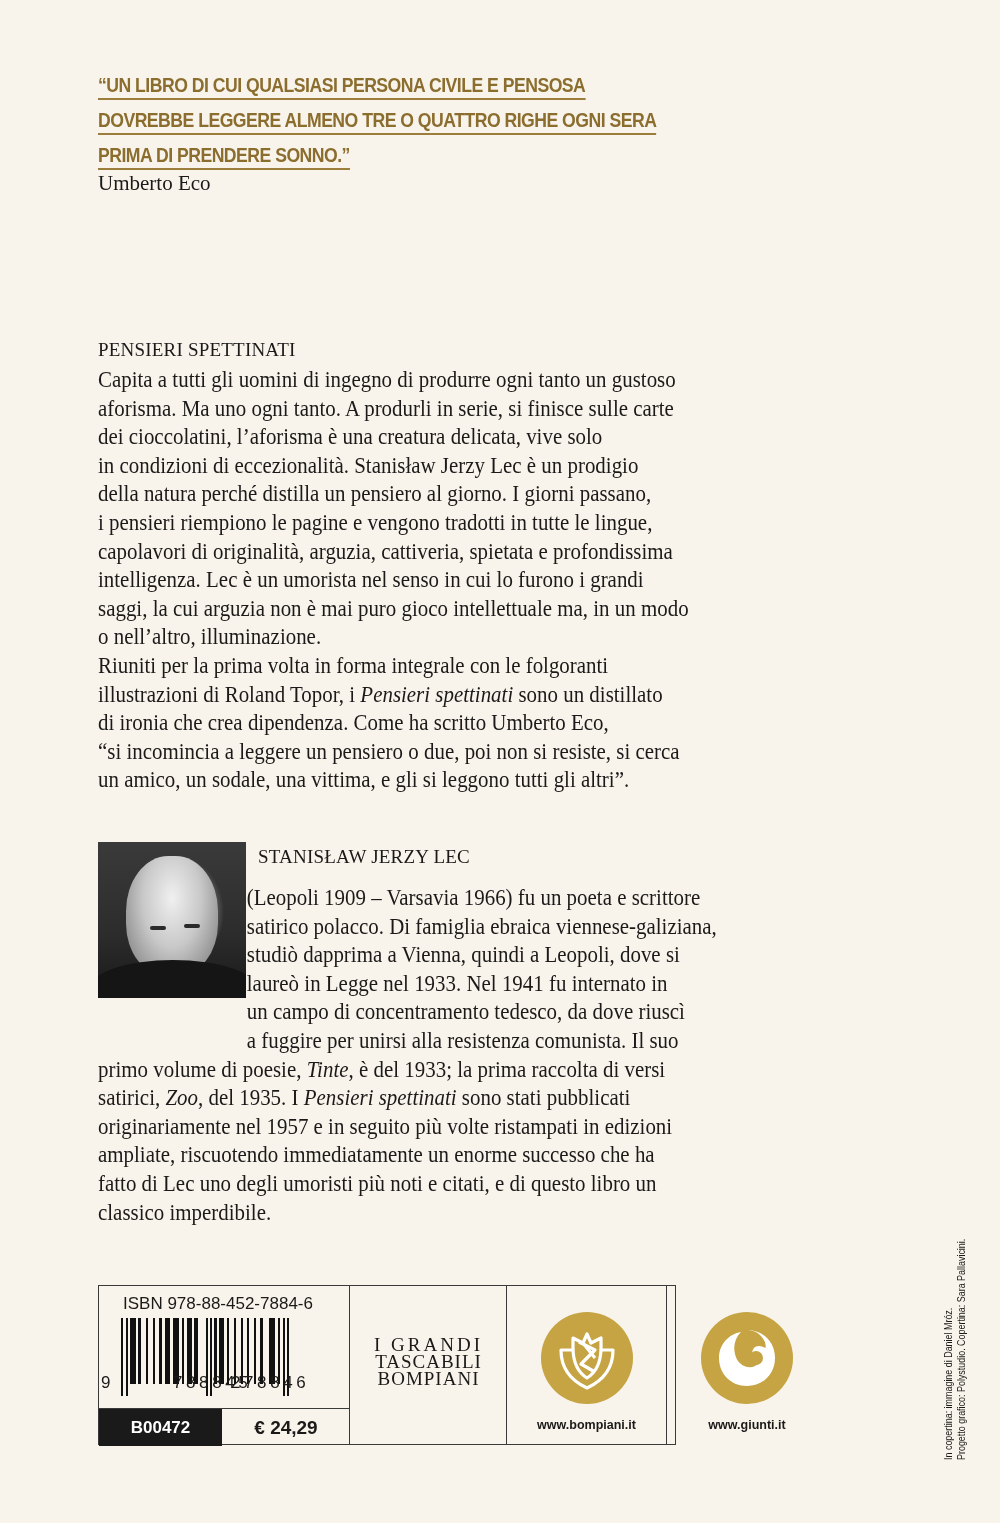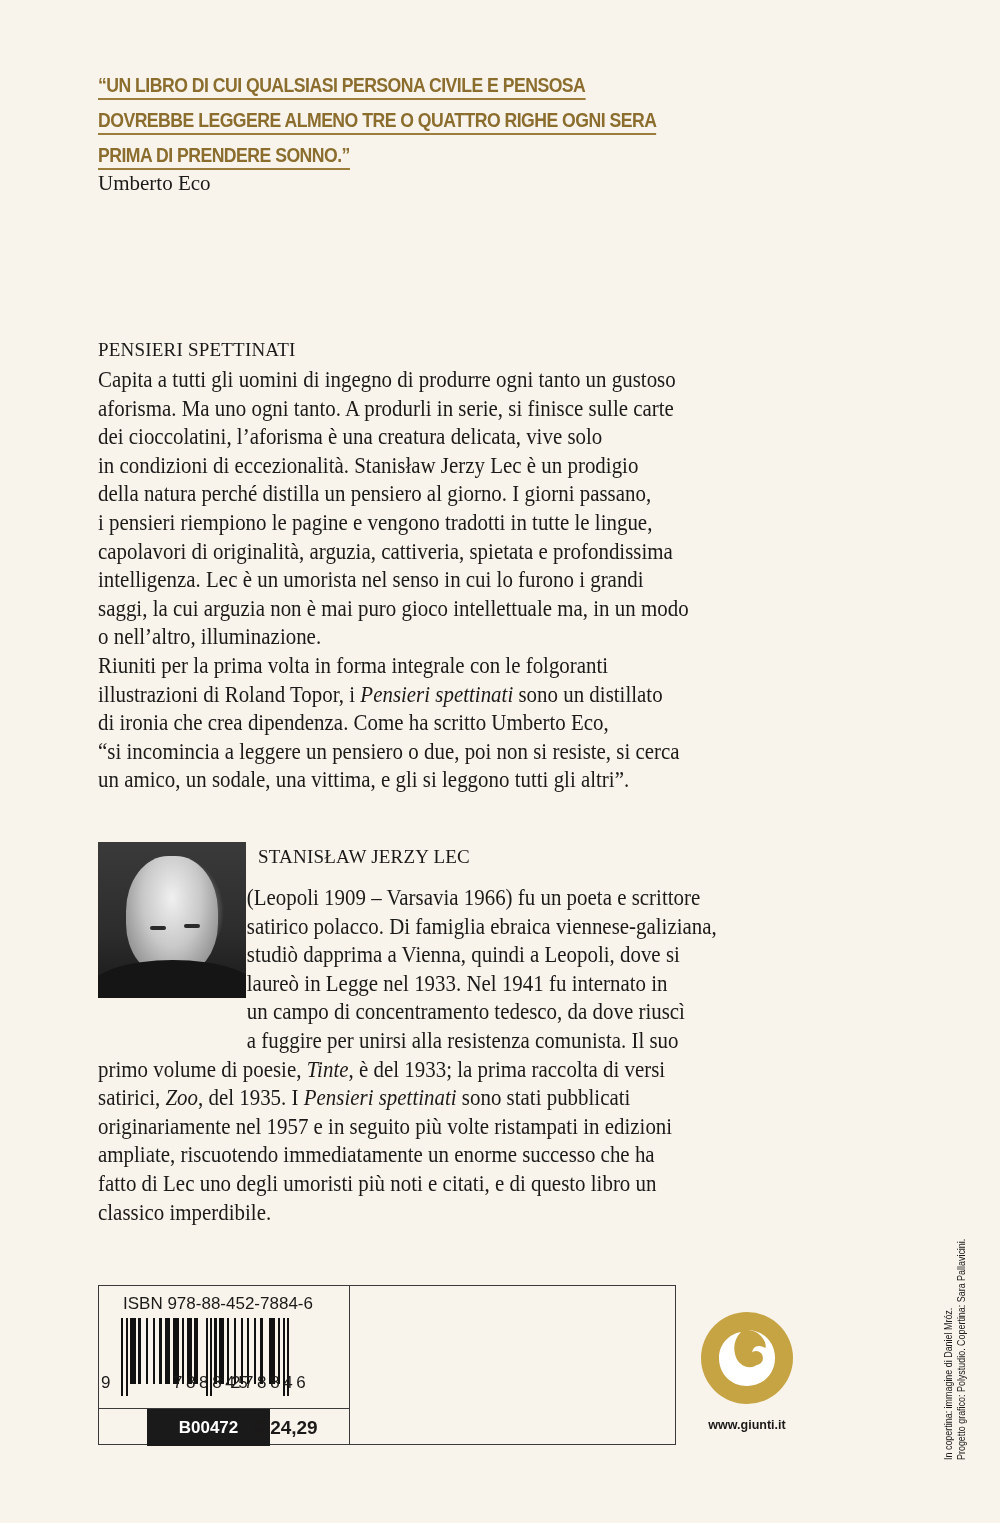--- a/index.html
+++ b/index.html
@@ -103,21 +103,21 @@
   .barcode-digits .d1 { position: absolute; left: 34px; margin-left: 40px; }
   .barcode-digits .d2 { position: absolute; left: 132px; }
   .code-strip {
     position: absolute; left: 0; top: 122px; width: 251px; height: 38px;
     border-top: 1.5px solid #3a3a3a;
   }
   .code-dark {
     position: absolute; left: 0; top: 0; width: 123px; height: 100%;
     background: #1a1a1a; color: #fff;
     font-family: "Liberation Sans", "DejaVu Sans", sans-serif; font-weight: bold;
-    font-size: 17px; display: flex; align-items: center; justify-content: center; margin-left: 48px;
+    font-size: 17px; display: flex; align-items: center; justify-content: center;
   }
   .price {
     position: absolute; left: 123px; top: 0; width: 128px; height: 100%;
     font-family: "Liberation Sans", "DejaVu Sans", sans-serif; font-weight: bold;
     font-size: 19px; display: flex; align-items: center; justify-content: center;
   }
   .series {
     position: absolute; left: 0; top: 50px; width: 157px; text-align: center;
     font-family: "Liberation Serif", "DejaVu Serif", serif;
     font-size: 19px; line-height: 17px; letter-spacing: 1px;
@@ -229,21 +229,41 @@
       <span class="d0">9</span>
       <span class="d1">788845</span>
       <span class="d2">278846</span>
     </div>
     <div class="code-strip">
       <div class="code-dark">B00472</div>
       <div class="price">€ 24,29</div>
     </div>
   </div>
 
-
+  <div class="col col-series">
+    <div class="series">
+      <div class="s1">I GRANDI</div>
+      <div>TASCABILI</div>
+      <div>BOMPIANI</div>
+    </div>
+  </div>
+
+  <div class="col col-bompiani">
+    <div class="logo-circle">
+      <svg width="92" height="92" viewBox="0 0 92 92">
+        <g fill="none" stroke="#fff" stroke-width="3.2" stroke-linejoin="round">
+          <path d="M20 38 L32 38 Q33 58 46 66 Q59 58 60 38 L72 38 Q72 64 46 76 Q20 64 20 38 Z"></path>
+          <path d="M32 38 L32 26 L42 31 L46 22 L50 31 L60 26 L60 38"></path>
+          <path d="M38 30 L54 38 L40 52 L54 60"></path>
+          <path d="M42 31 L54 46"></path>
+        </g>
+      </svg>
+    </div>
+    <div class="site-url">www.bompiani.it</div>
+  </div>
 
   <div class="col col-giunti">
     <div class="logo-circle">
       <svg width="92" height="92" viewBox="0 0 92 92">
         <path fill="#fff" d="M46 18 C62 18 74 30 74 46 C74 62 62 74 46 74 C30 74 18 62 18 46 C18 32 28 22 40 20 C34 26 32 34 34 42 C36 52 46 58 54 54 C60 51 60 44 56 42 C54 41 52 42 52 44 C50 40 52 34 58 34 C64 34 66 40 64 30 C60 22 54 18 46 18 Z"></path>
         <circle cx="55" cy="46" r="7" fill="#c6a443"></circle>
       </svg>
     </div>
     <div class="site-url">www.giunti.it</div>
   </div>

